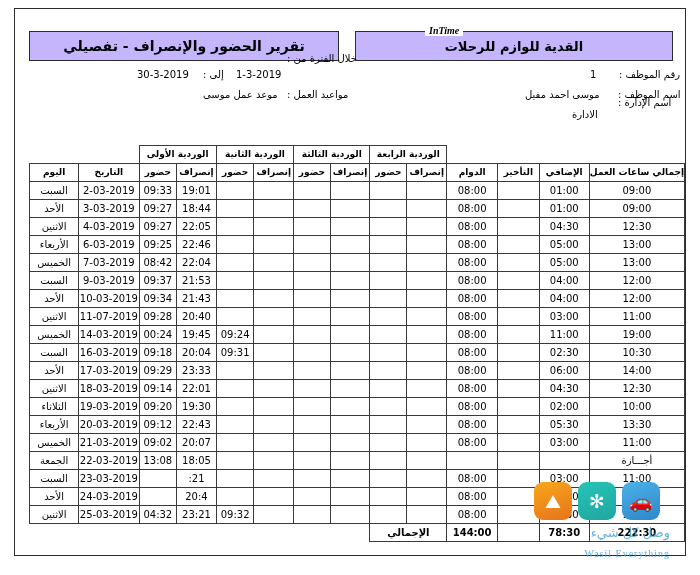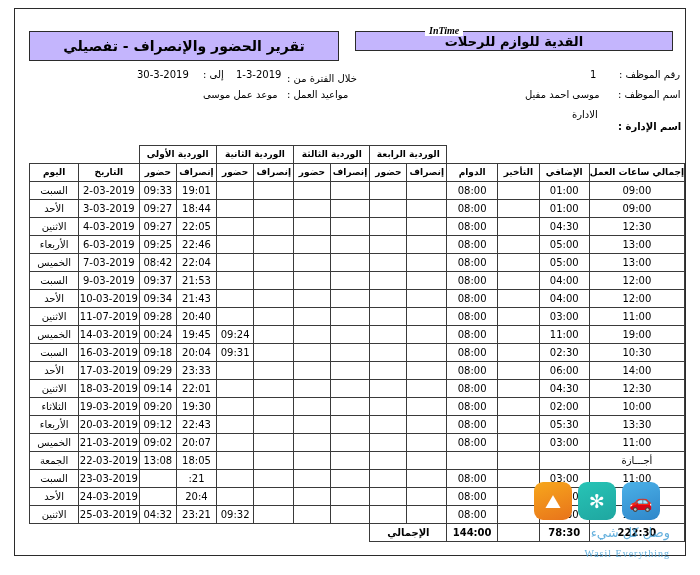--- a/index.html
+++ b/index.html
@@ -32,21 +32,21 @@
     box-sizing:border-box;
     display:flex;align-items:center;justify-content:center;
     font-weight:bold;
     direction:rtl;
   }
   .title-right{
     left:14px;top:22px;width:310px;height:30px;
     font-size:14px;
   }
   .title-left{
-    left:340px;top:22px;width:318px;height:20px;
+    left:340px;top:22px;width:318px;height:30px;
     font-size:13px;
   }
   .intime{
     position:absolute;
     left:372px;top:16px;
     background:#fff;
     padding:0 4px;
     font-style:italic;
     font-weight:bold;
     font-size:10px;
@@ -138,24 +138,24 @@
     <div class="title-box title-right">تقرير الحضور والإنصراف - تفصيلي</div>
     <div class="title-box title-left">القدية للوازم للرحلات</div>
     <div class="intime">InTime</div>
 
     <div class="lbl" style="left:604px;top:60px;">رقم الموظف :</div>
     <div class="val" style="left:575px;top:60px;">1</div>
 
     <div class="lbl" style="left:603px;top:80px;">اسم الموظف :</div>
     <div class="val" style="left:510px;top:80px;">موسى احمد مفيل</div>
 
-    <div class="lbl" style="left:603px;top:112px;font-weight:bold;">اسم الإدارة :</div>
+    <div class="lbl" style="left:603px;top:88px;">اسم الإدارة :</div>
     <div class="val" style="left:557px;top:100px;">الادارة</div>
 
-    <div class="lbl" style="left:272px;top:64px;">خلال الفترة من :</div>
+    <div class="lbl" style="left:272px;top:44px;">خلال الفترة من :</div>
     <div class="val" style="left:221px;top:60px;">1-3-2019</div>
     <div class="lbl" style="left:188px;top:60px;">إلى :</div>
     <div class="val" style="left:122px;top:60px;">30-3-2019</div>
 
     <div class="lbl" style="left:272px;top:80px;">مواعيد العمل :</div>
     <div class="val" style="left:188px;top:80px;text-align:center;">موعد عمل موسى</div>
   </div>
 
   <table class="main">
     <colgroup>

